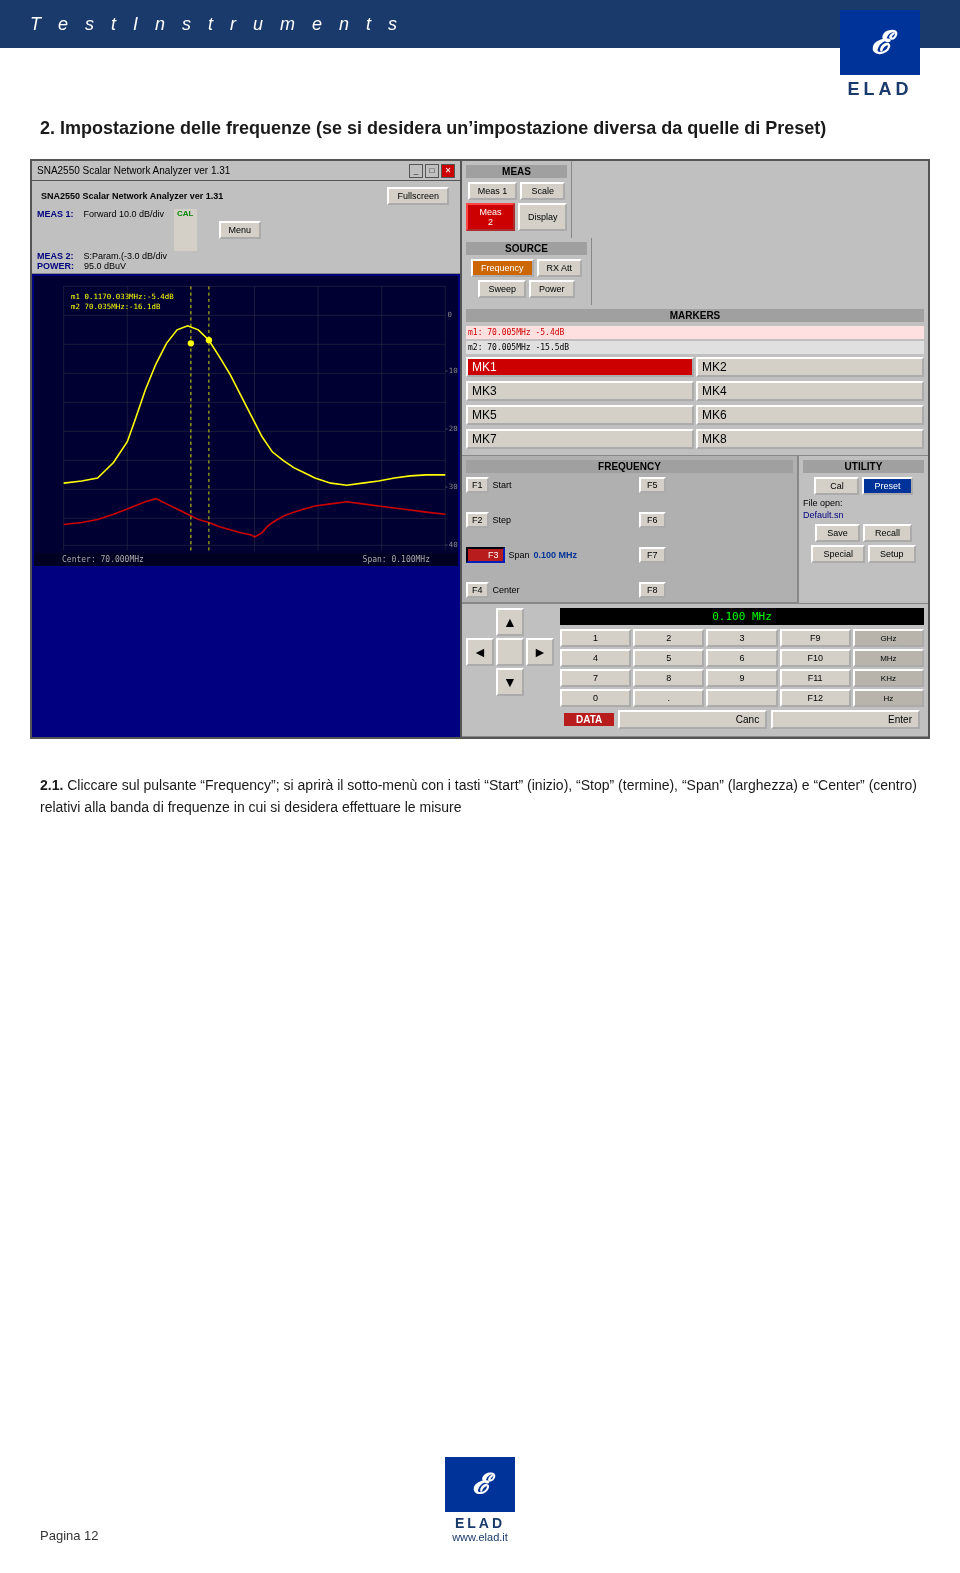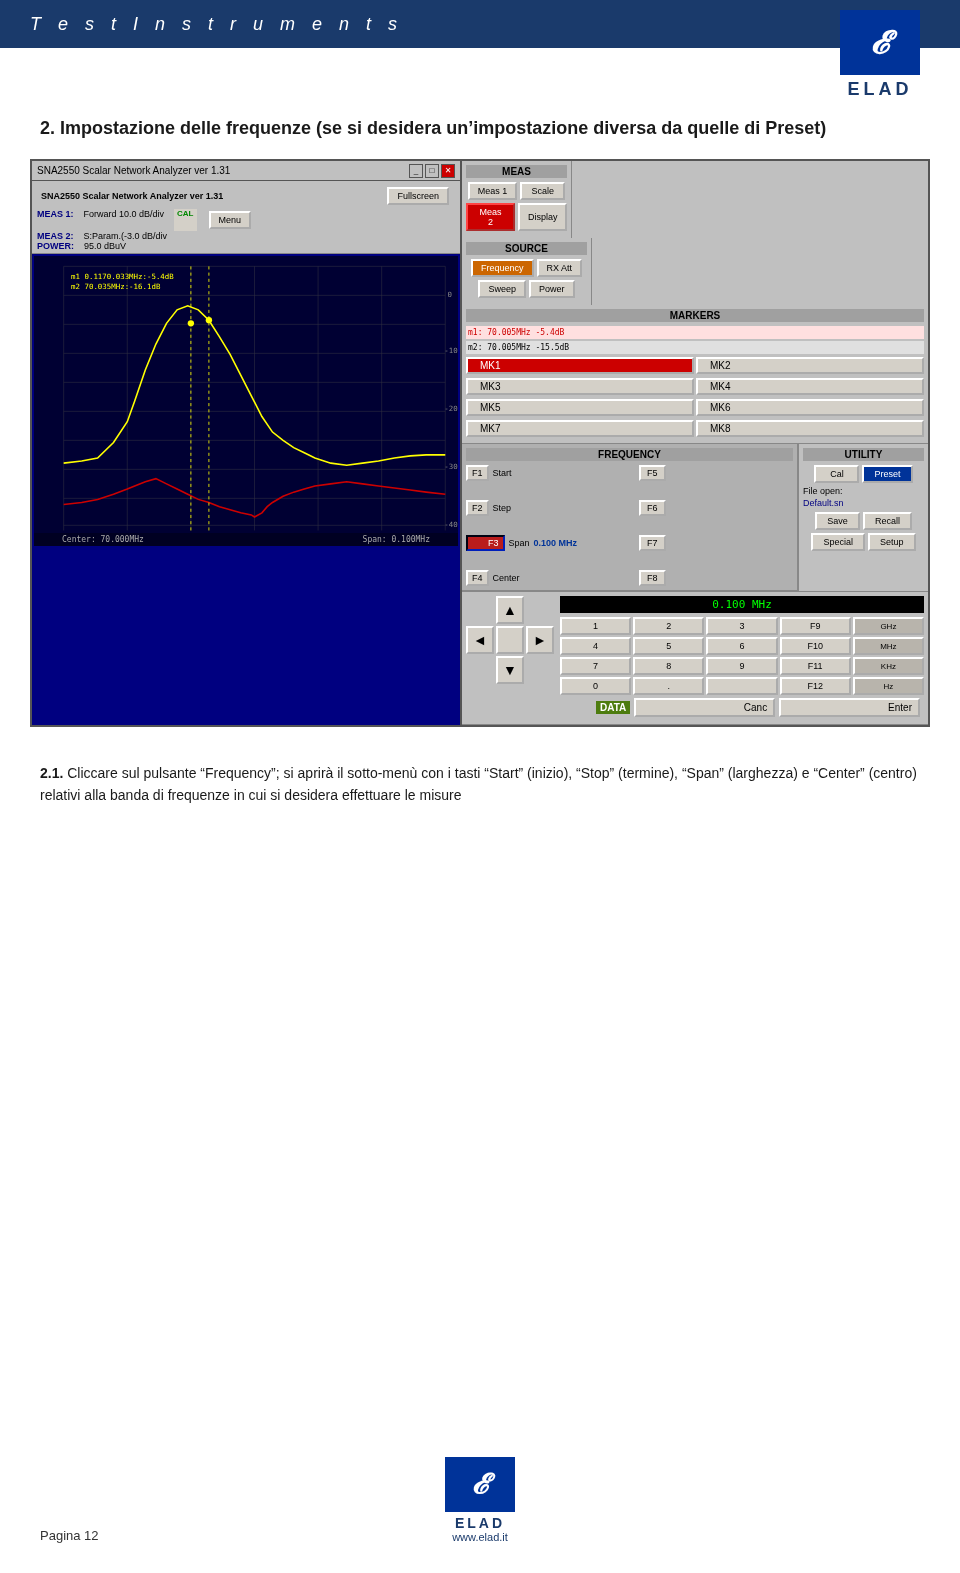--- a/index.html
+++ b/index.html
@@ -300,24 +300,23 @@
 
     .data-row {
       display: flex;
       align-items: center;
       gap: 4px;
       padding: 3px 4px;
     }
     .data-label {
       font-size: 10px;
       font-weight: bold;
-      background: #4d7c0f;
-      padding: 1px 4px;
+      background: #b91c1c;
+      padding: 1px 12px;
       color: #fff;
-      margin-left: 32px;
     }
     .data-btn {
       flex: 1;
       background: #d4d0c8;
       border: 2px outset #fff;
       padding: 2px 6px;
       font-size: 10px;
       text-align: right;
       cursor: pointer;
     }
@@ -360,22 +359,22 @@
       margin-bottom: 2px;
     }
     .file-name {
       font-size: 9px;
       color: #000080;
       margin-bottom: 4px;
     }
     .mk-btn {
       background: #d4d0c8;
       border: 2px outset #fff;
-      padding: 1px 12px;
-      font-size: 10px;
+      padding: 1px 4px;
+      font-size: 12px;
       cursor: pointer;
       margin-bottom: 2px;
       display: block;
       width: 100%;
       text-align: left;
     }
     .mk-btn.mk-active {
       background: #cc0000;
       color: #fff;
     }
@@ -467,21 +466,21 @@
       cursor: pointer;
       margin: 2px;
     }
     .menu-btn {
       float: right;
       background: #d4d0c8;
       border: 2px outset #fff;
       padding: 2px 8px;
       font-size: 9px;
       cursor: pointer;
-      margin: 2px;
+      margin: 12px;
     }
 
     .scope-header-bar {
       background: #c0c0c0;
       padding: 2px 4px;
       font-size: 9px;
       display: flex;
       justify-content: space-between;
       align-items: center;
     }

